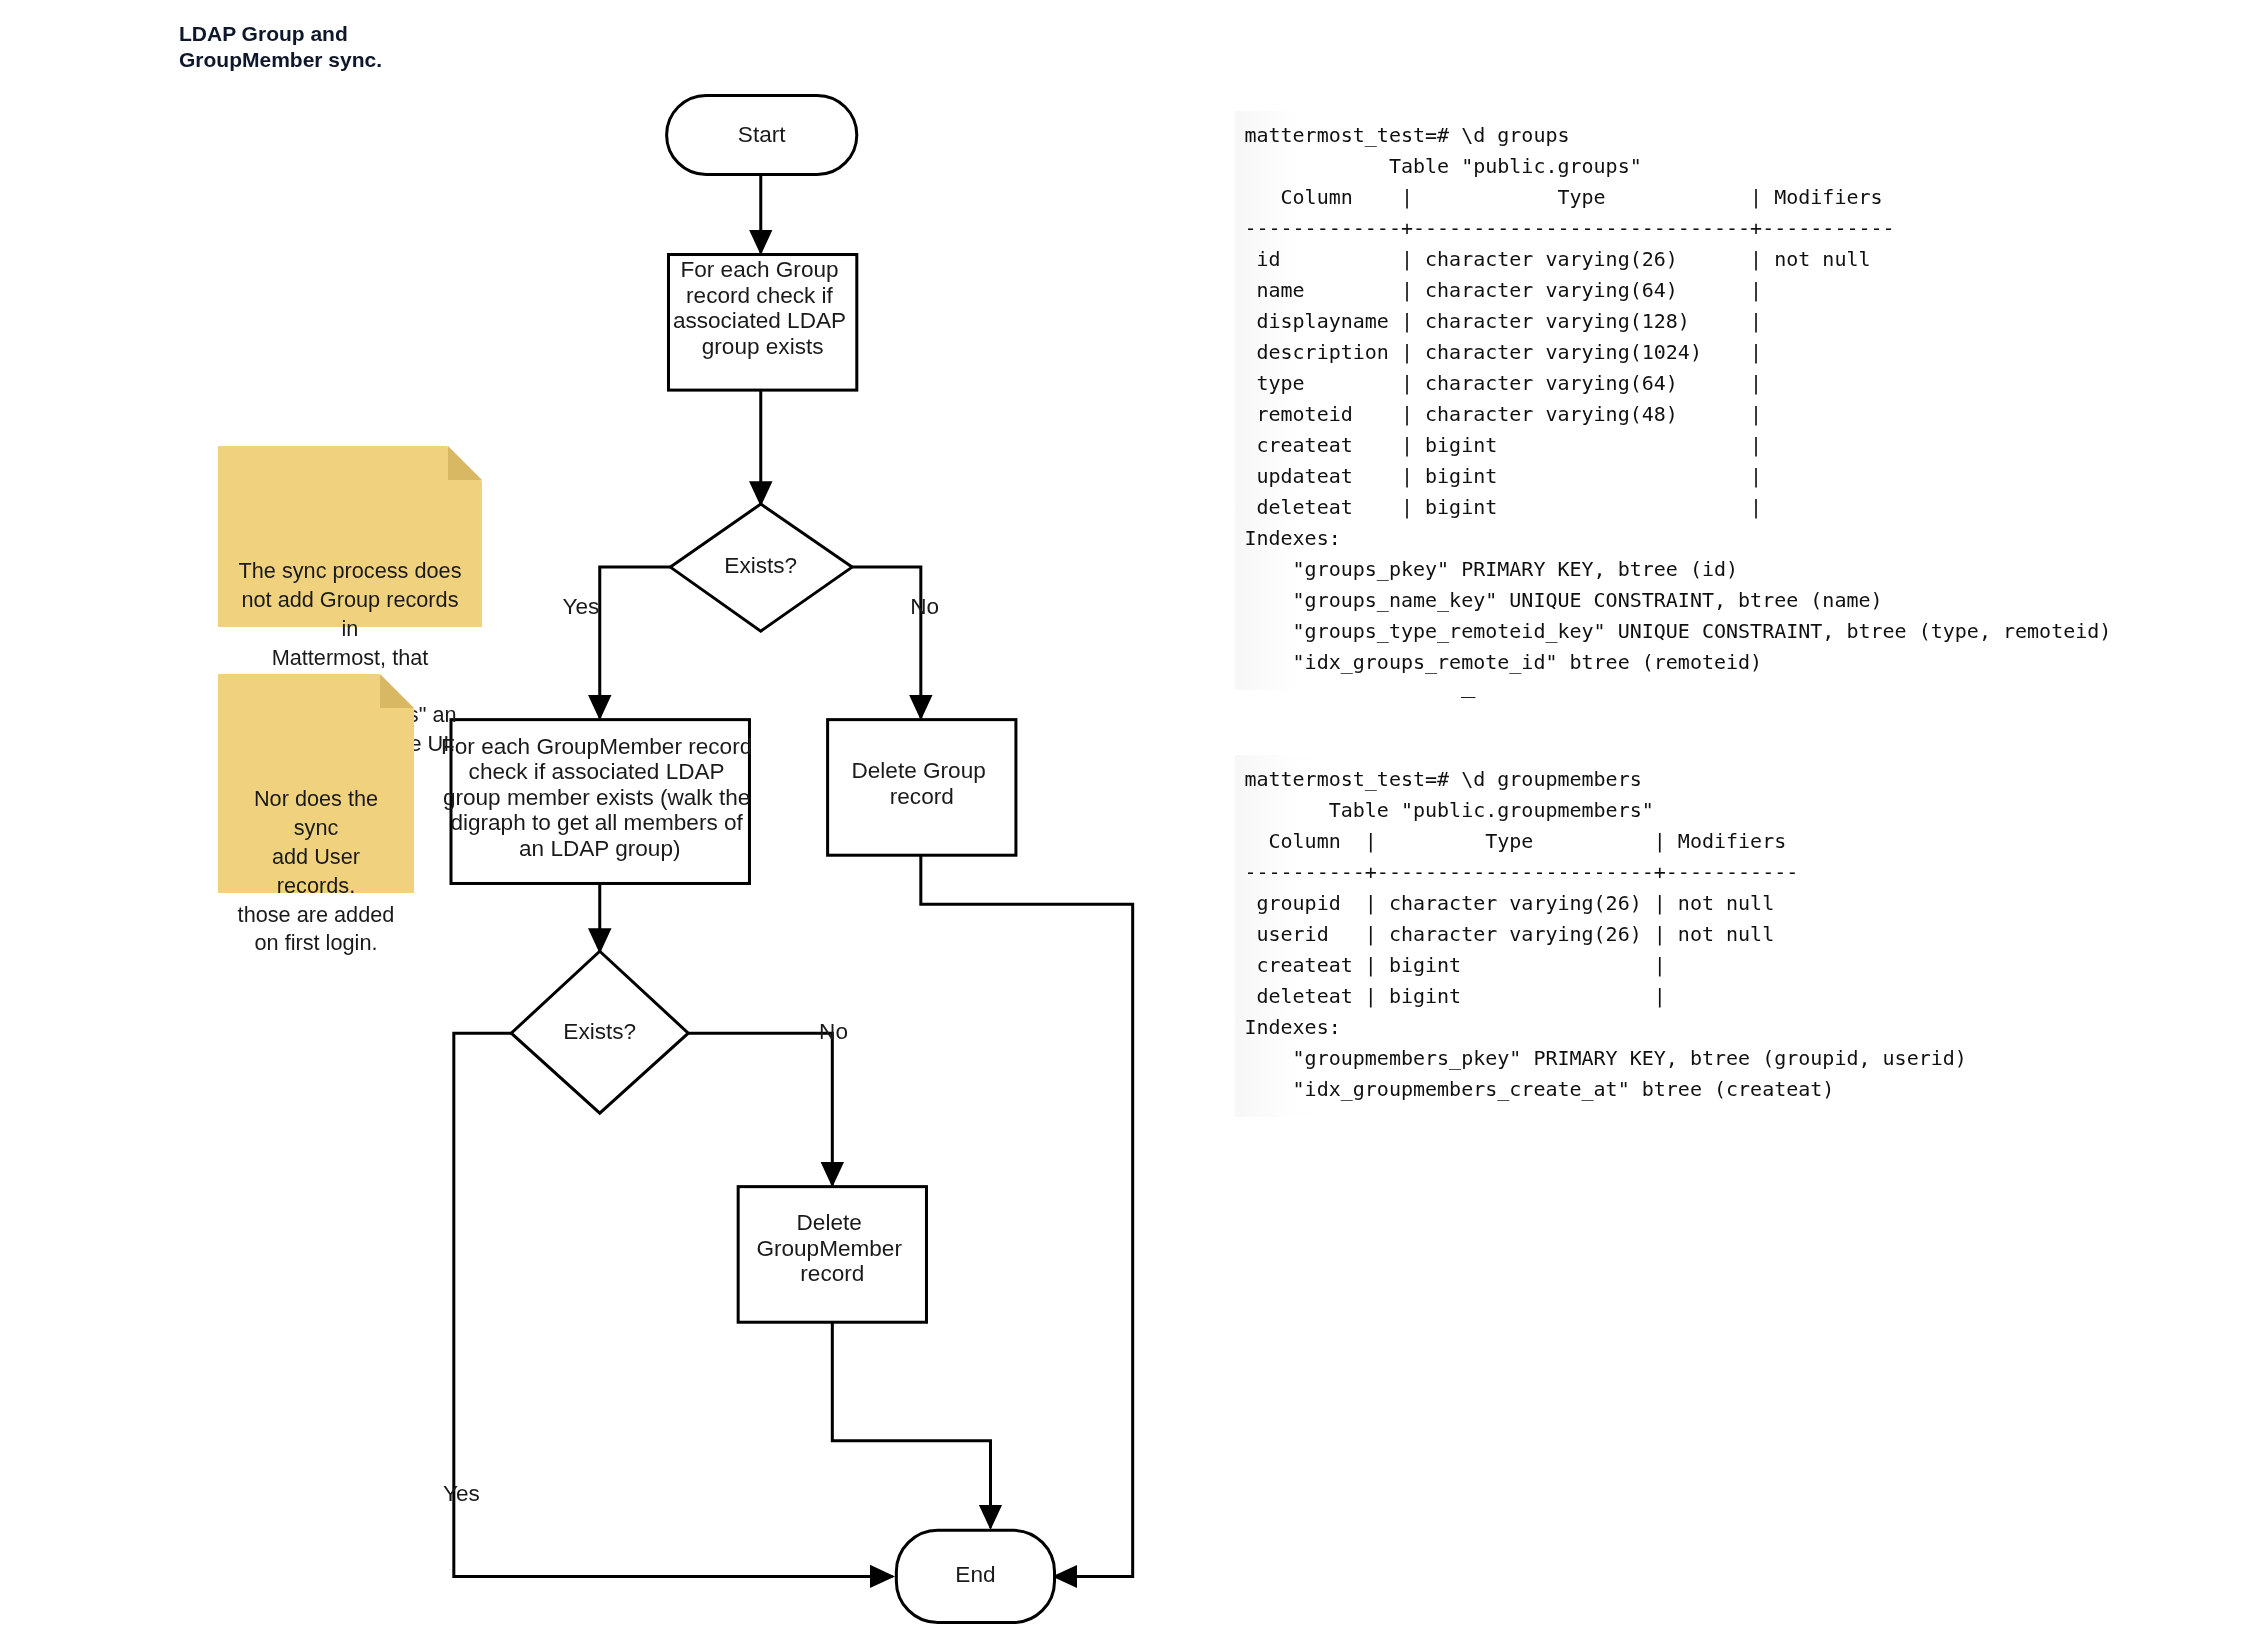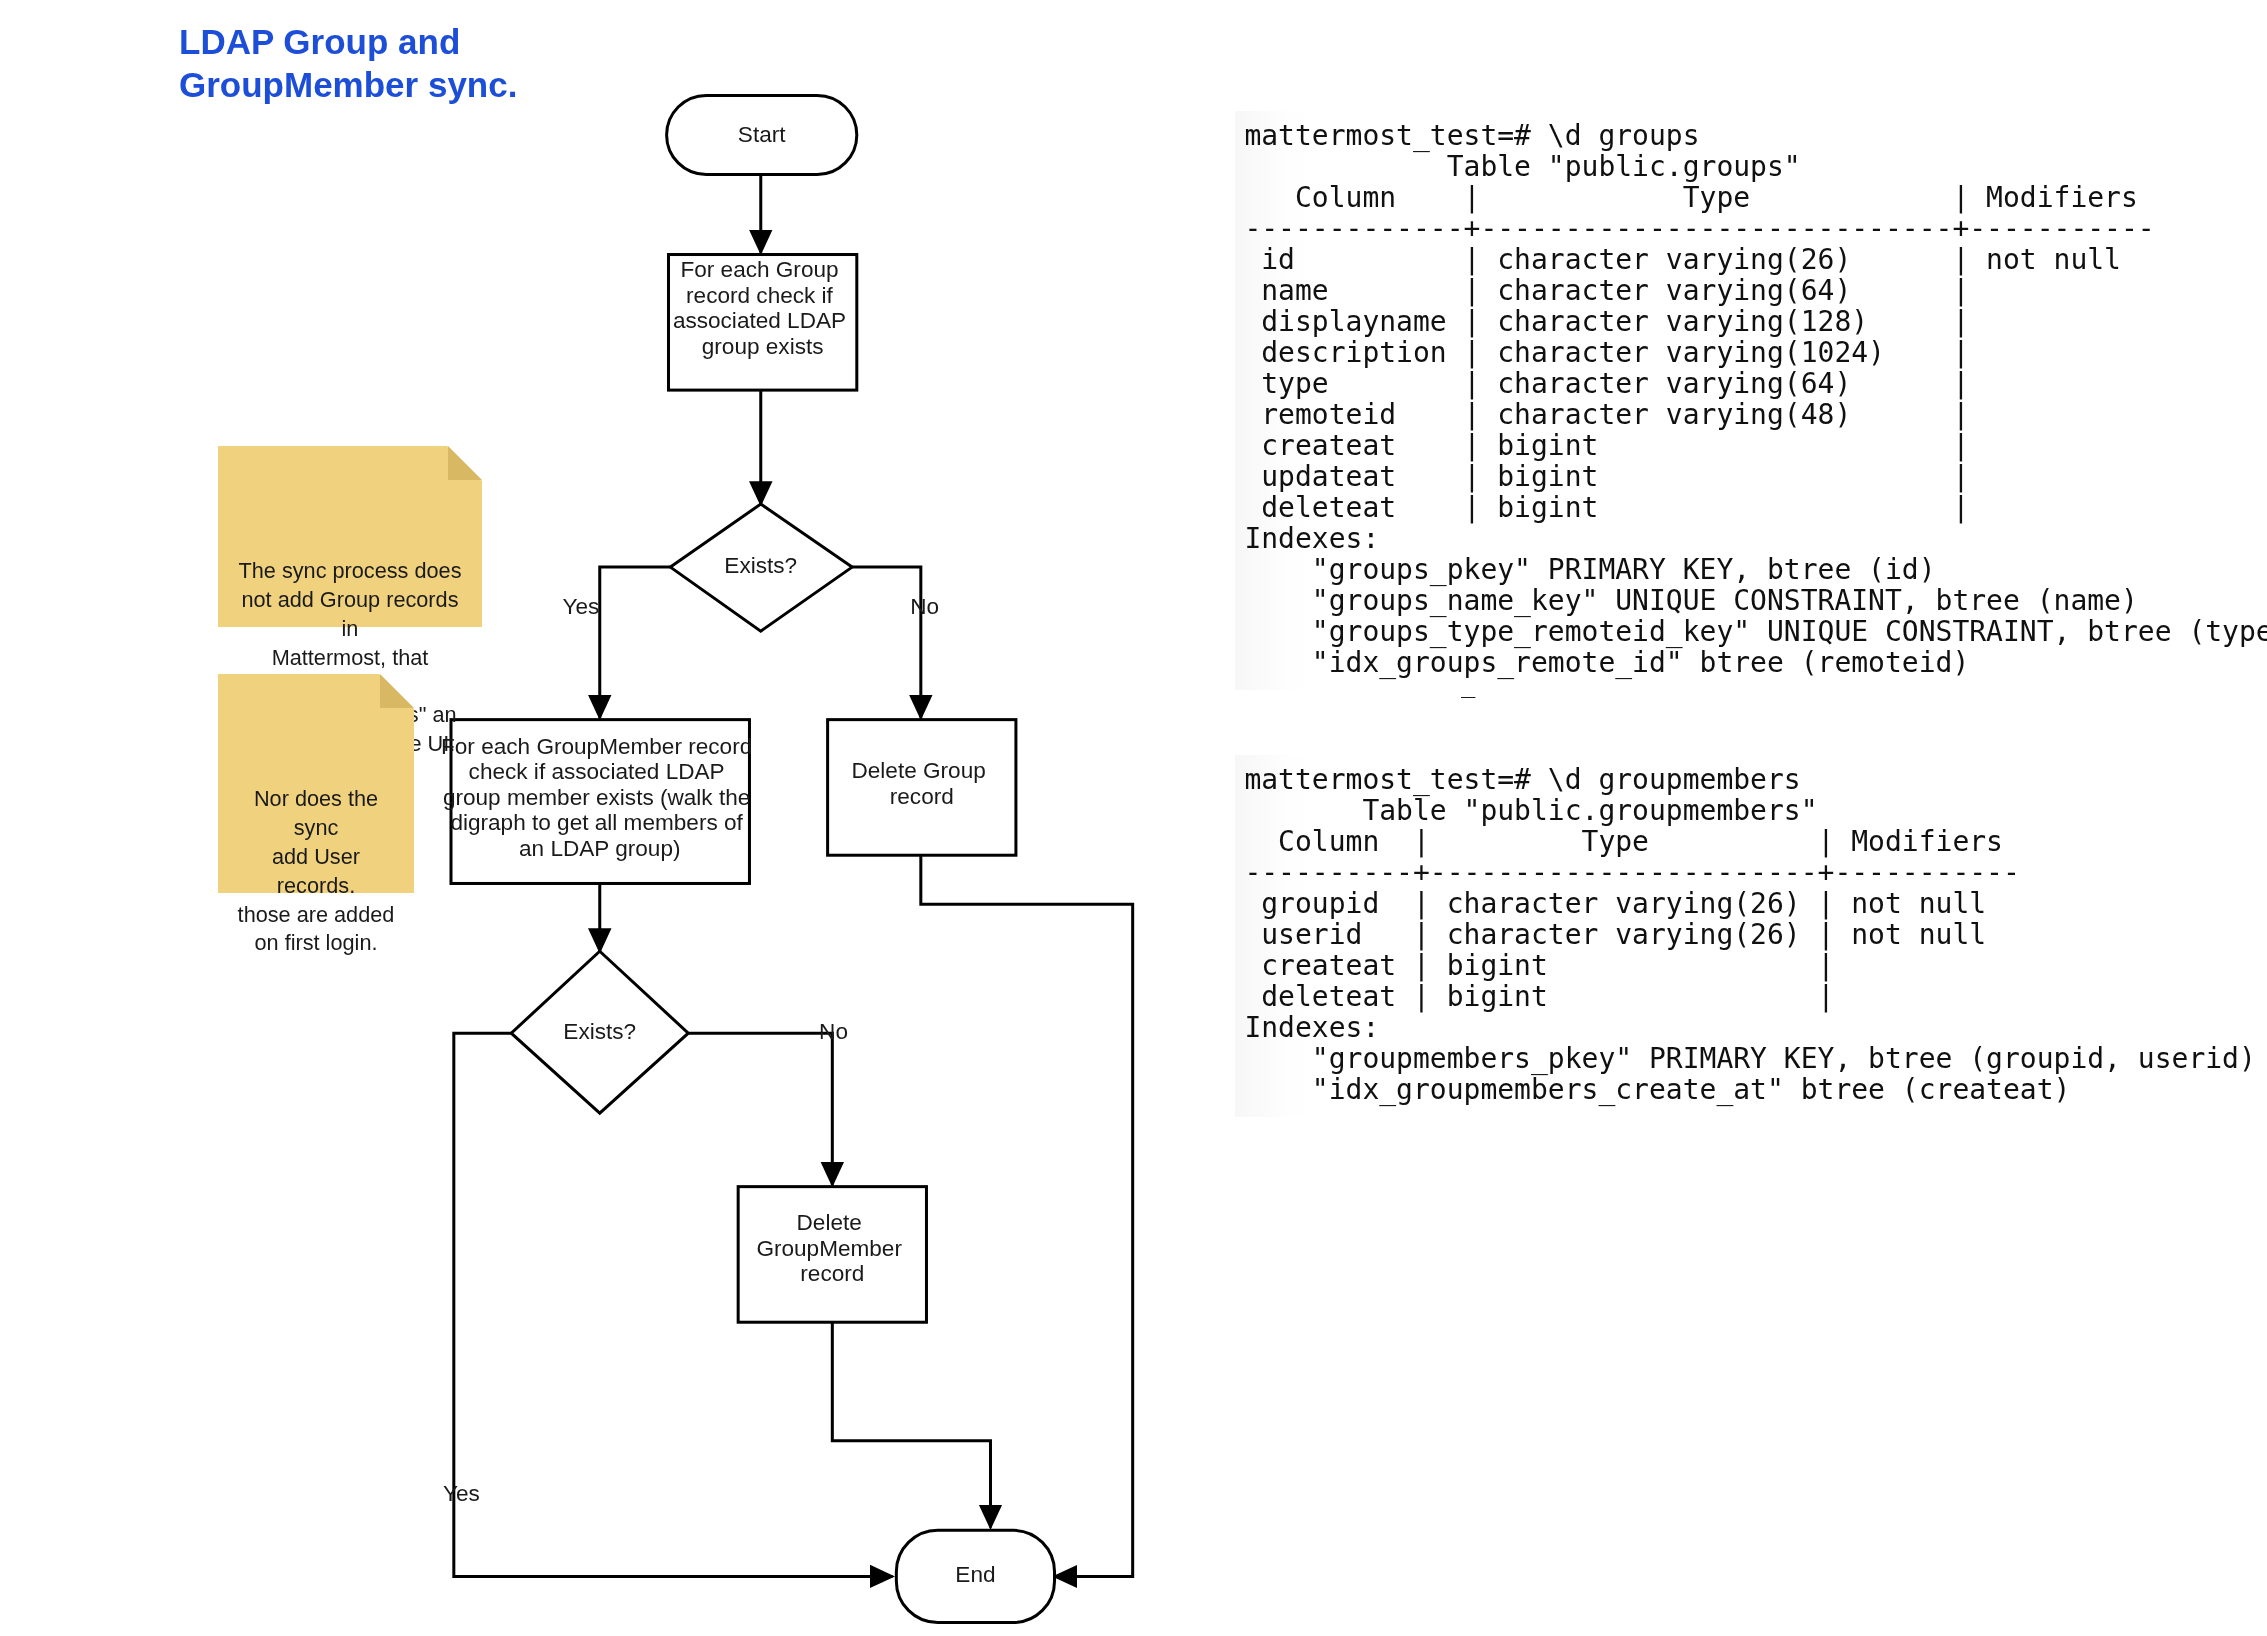--- a/index.html
+++ b/index.html
@@ -15,24 +15,24 @@
     font-family: "Liberation Sans", sans-serif;
     color: #000000;
   }
 
   
   #diagram-title {
     position: absolute;
     left: 179px;
     top: 21px;
     width: 395px;
-    font-size: 35px;
+    font-size: 21px;
     font-weight: bold;
     line-height: 1.22;
-    color: #1d4ed8;
+    color: #0f172a;
     white-space: pre-line;
   }
 
   
   #flowchart-svg {
     position: absolute;
     left: 0;
     top: 0;
     width: 1224px;
     height: 1637px;
@@ -95,21 +95,21 @@
     clip-path: polygon(0 0, 100% 0, 100% 100%);
   }
   #sticky-note-1 { left: 196px; top: 446px; width: 264px; height: 181px; }
   #sticky-note-2 { left: 196px; top: 674px; width: 196px; height: 219px; }
 
   
   .terminal-block {
     position: absolute;
     background: linear-gradient(to right, #f7f7f7 0px, #fafafa 24.5px, #fefefe 55px, #ffffff 94px);
     font-family: "DejaVu Sans Mono", monospace;
-    font-size: 28px;
+    font-size: 20px;
     line-height: 31px;
     color: #101010;
     white-space: pre;
     box-sizing: border-box;
     padding: 9.4px 0 11.3px 0;
   }
   #terminal-groups { left: 1235px; top: 111px; width: 942px; }
   #terminal-groupmembers { left: 1235px; top: 755px; width: 942px; }
   .terminal-line { display: block; padding-left: 9.4px; }
 

